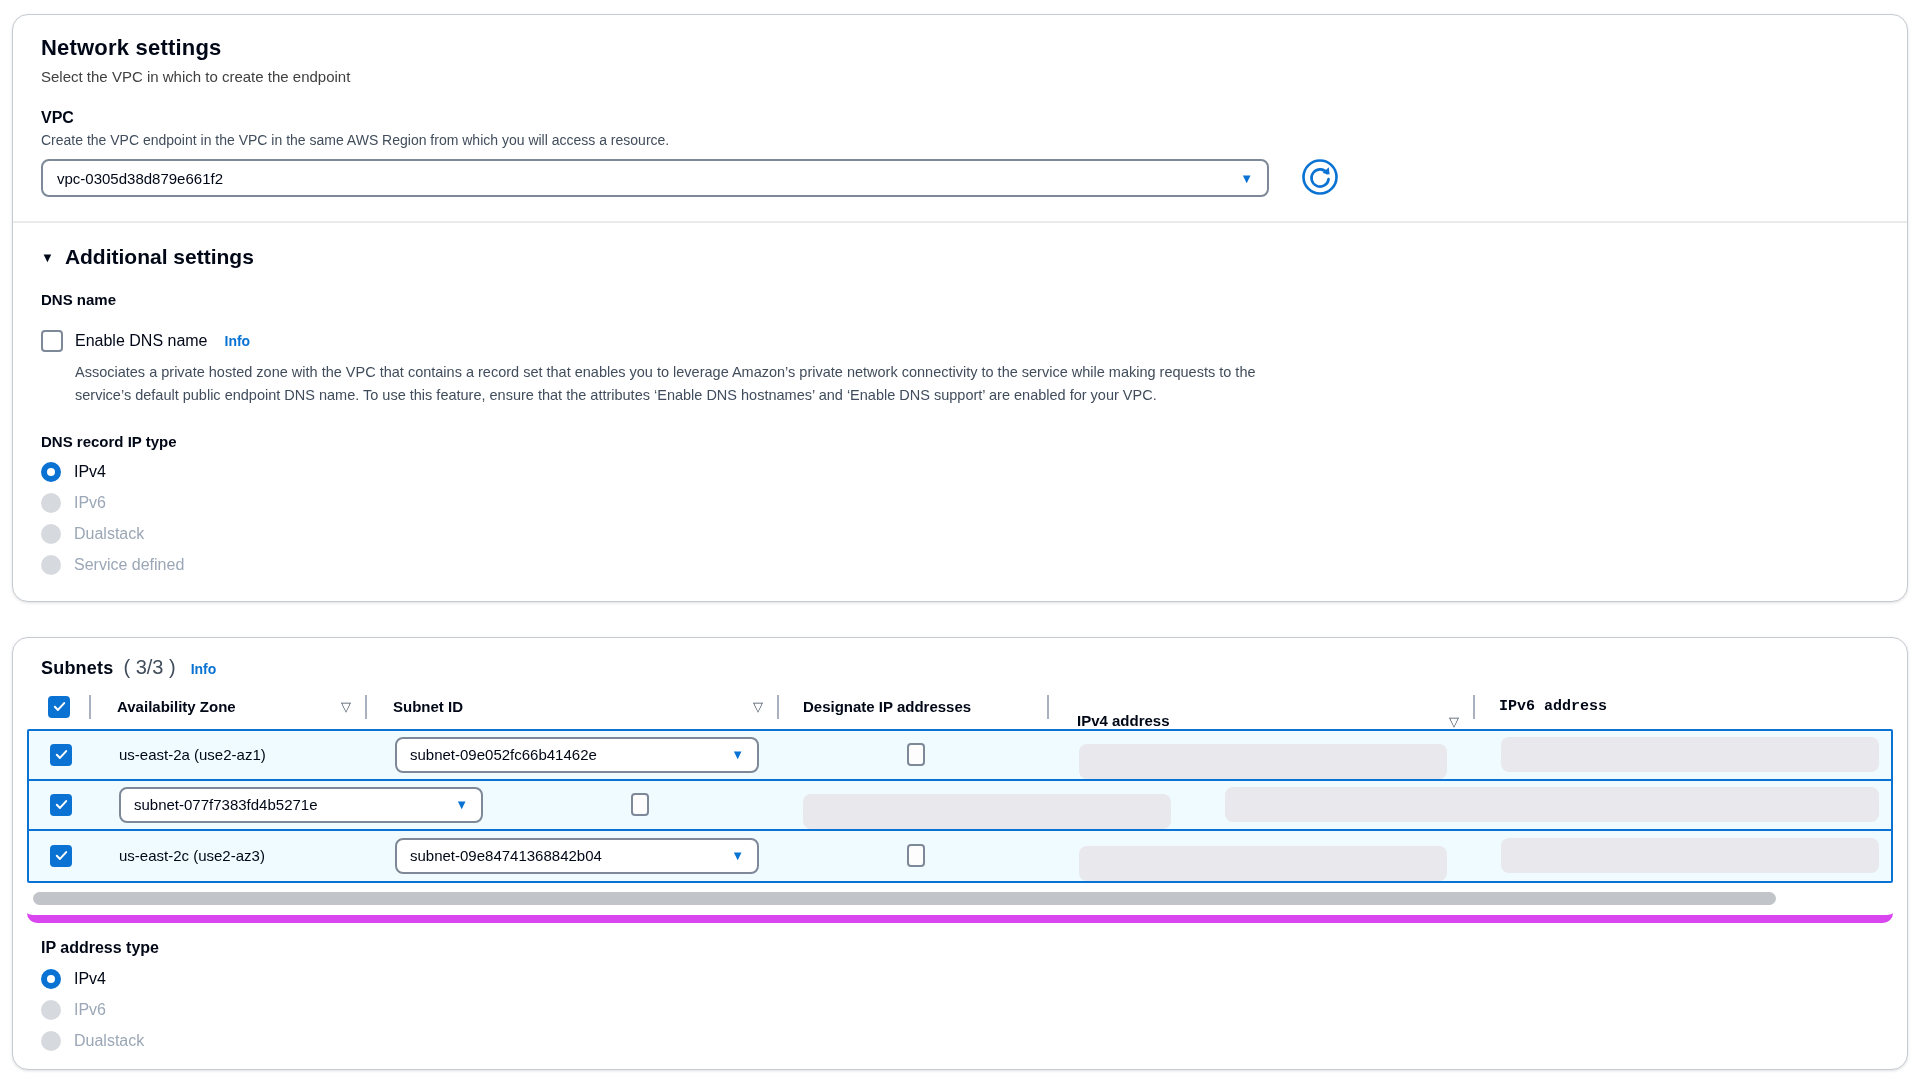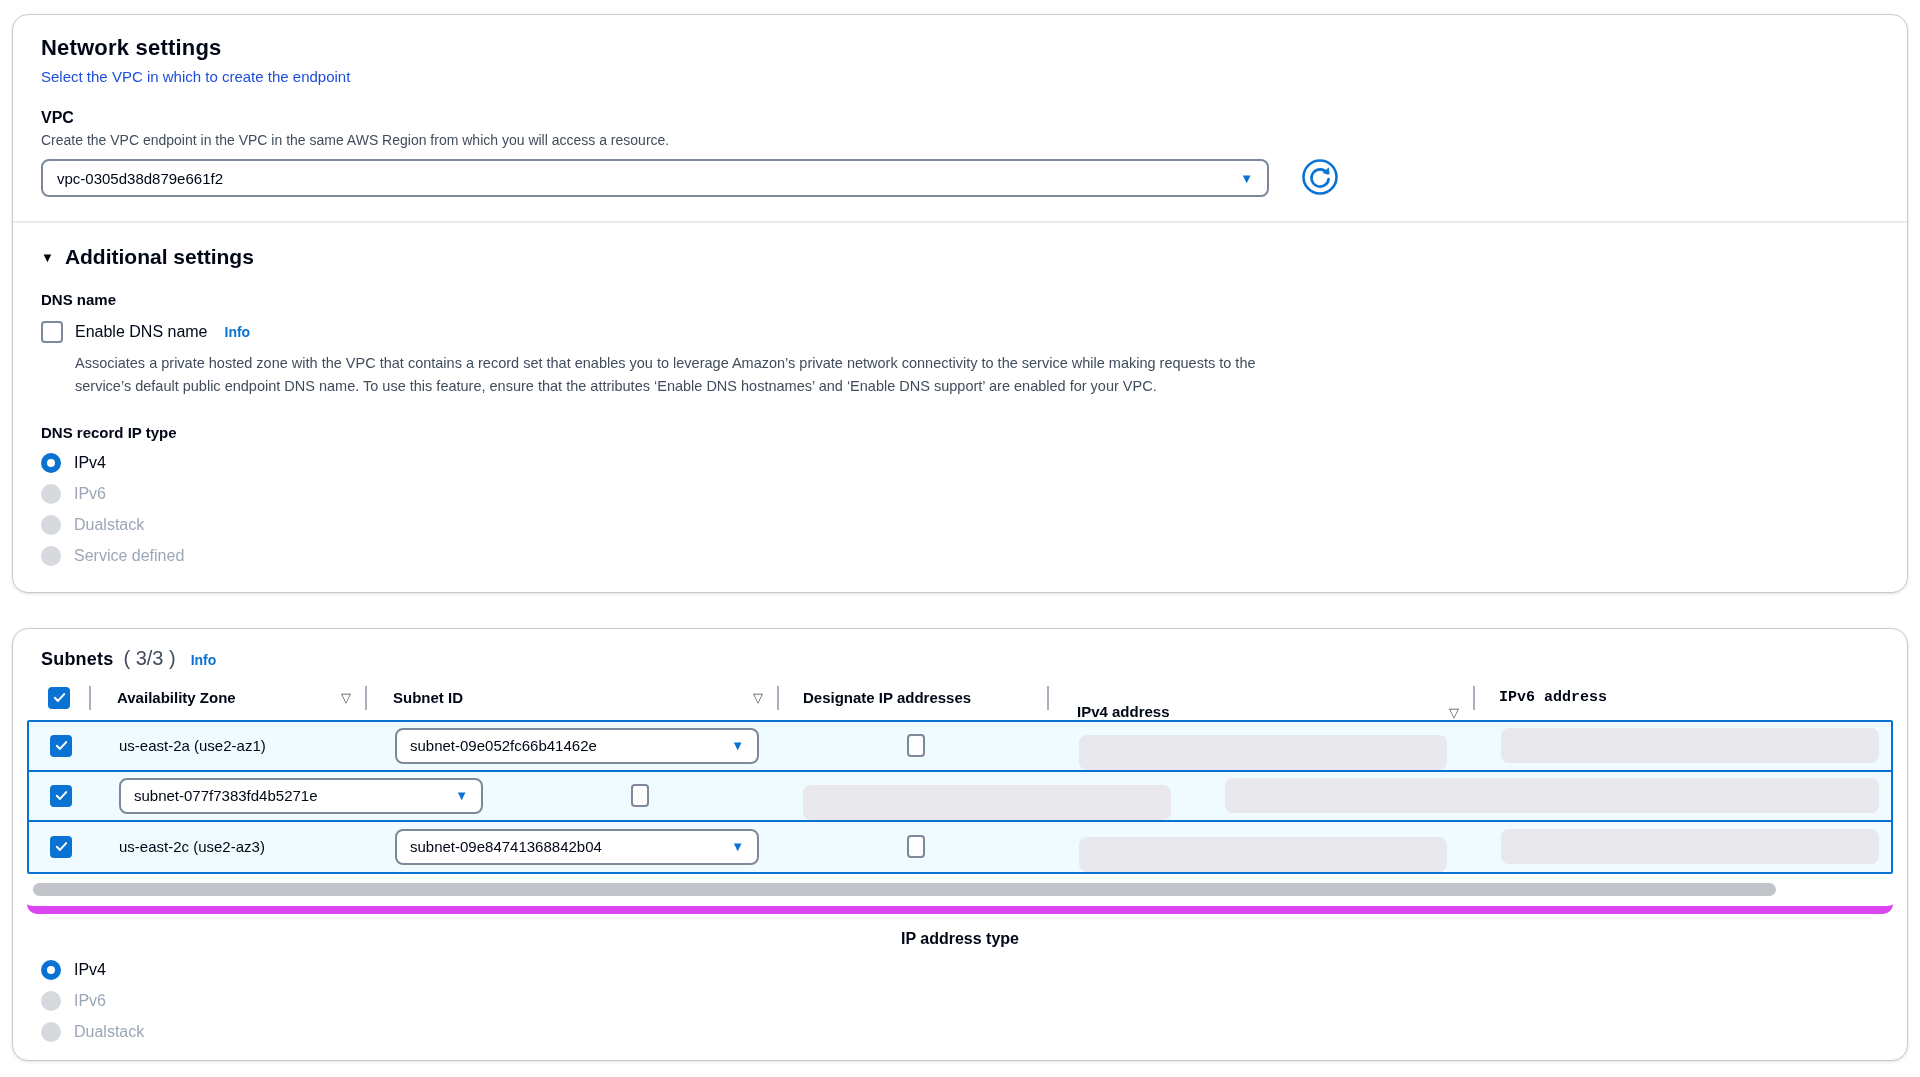--- a/index.html
+++ b/index.html
@@ -14,21 +14,21 @@
     background: #fff;
     border: 1px solid #c6cbd3;
     border-radius: 16px;
     box-shadow: 0 1px 3px rgba(0,7,22,.12);
     margin: 0 12px;
   }
   .card1 { margin-top: 14px; padding: 20px 28px 26px; }
   .card2 { margin-top: 35px; padding: 18px 0 18px; }
 
   h1 { font-size: 22px; font-weight: 700; letter-spacing: .2px; }
-  .subtitle { font-size: 15px; color: #1d4ed8; margin-top: 7px; }
+  .subtitle { font-size: 15px; color: #404040; margin-top: 7px; }
   .field-label { font-size: 16px; font-weight: 700; margin-top: 24px; }
   .field-desc { font-size: 14px; color: #414d5c; margin-top: 5px; }
 
   .vpc-row { display: flex; align-items: center; margin-top: 11px; }
   .select-box {
     width: 1228px; height: 38px;
     border: 2px solid #7d8998; border-radius: 8px;
     background: #fff;
     display: flex; align-items: center; justify-content: space-between;
     padding: 0 14px 0 14px;
@@ -42,21 +42,21 @@
   }
 
   .divider { border: none; border-top: 2px solid #e9ebed; margin: 24px -28px 0; }
 
   .expand-heading { display: flex; align-items: center; margin-top: 22px; cursor: pointer; }
   .expand-tri { font-size: 13px; color: #000716; margin-right: 11px; }
   .expand-heading .h2 { font-size: 21px; font-weight: 700; }
 
   .sub-label { font-size: 15px; font-weight: 700; margin-top: 22px; }
 
-  .cb-row { display: flex; align-items: center; margin-top: 13px; }
+  .cb-row { display: flex; align-items: center; margin-top: 22px; }
   .checkbox {
     width: 22px; height: 22px; border: 2px solid #7d8998;
     border-radius: 4px; background: #fff; flex: none; cursor: pointer;
   }
   .checkbox.checked { background: #0972d3; border-color: #0972d3; display: flex; align-items: center; justify-content: center; }
   .checkbox.checked svg { width: 15px; height: 15px; }
   .cb-row .cb-label { font-size: 16px; margin-left: 12px; }
   .info-link { color: #0972d3; font-size: 14px; font-weight: 700; margin-left: 17px; text-decoration: none; cursor: pointer; }
 
   .help-text {
@@ -115,21 +115,21 @@
   }
   .disabled-input {
     height: 35px; border-radius: 8px; background: #e9e8ec; border: none;
     width: 368px;
   }
   .col-ipv6 .disabled-input { width: auto; flex: 1; margin-right: 12px; }
 
   .scroll-row { height: 32px; display: flex; align-items: center; padding: 0 6px; }
   .scroll-thumb { height: 13px; width: 94%; background: #c1c4c9; border-radius: 7px; cursor: pointer; }
 
-  .ip-type-section { padding: 16px 28px 0; text-align: center; }
+  .ip-type-section { padding: 16px 28px 0; }
   .ip-type-section .sub-label { margin-top: 0; font-size: 16px; }
 </style>
 </head>
 <body>
 
 <section class="card card1">
   <h1>Network settings</h1>
   <div class="subtitle">Select the VPC in which to create the endpoint</div>
 
   <div class="field-label">VPC</div>

